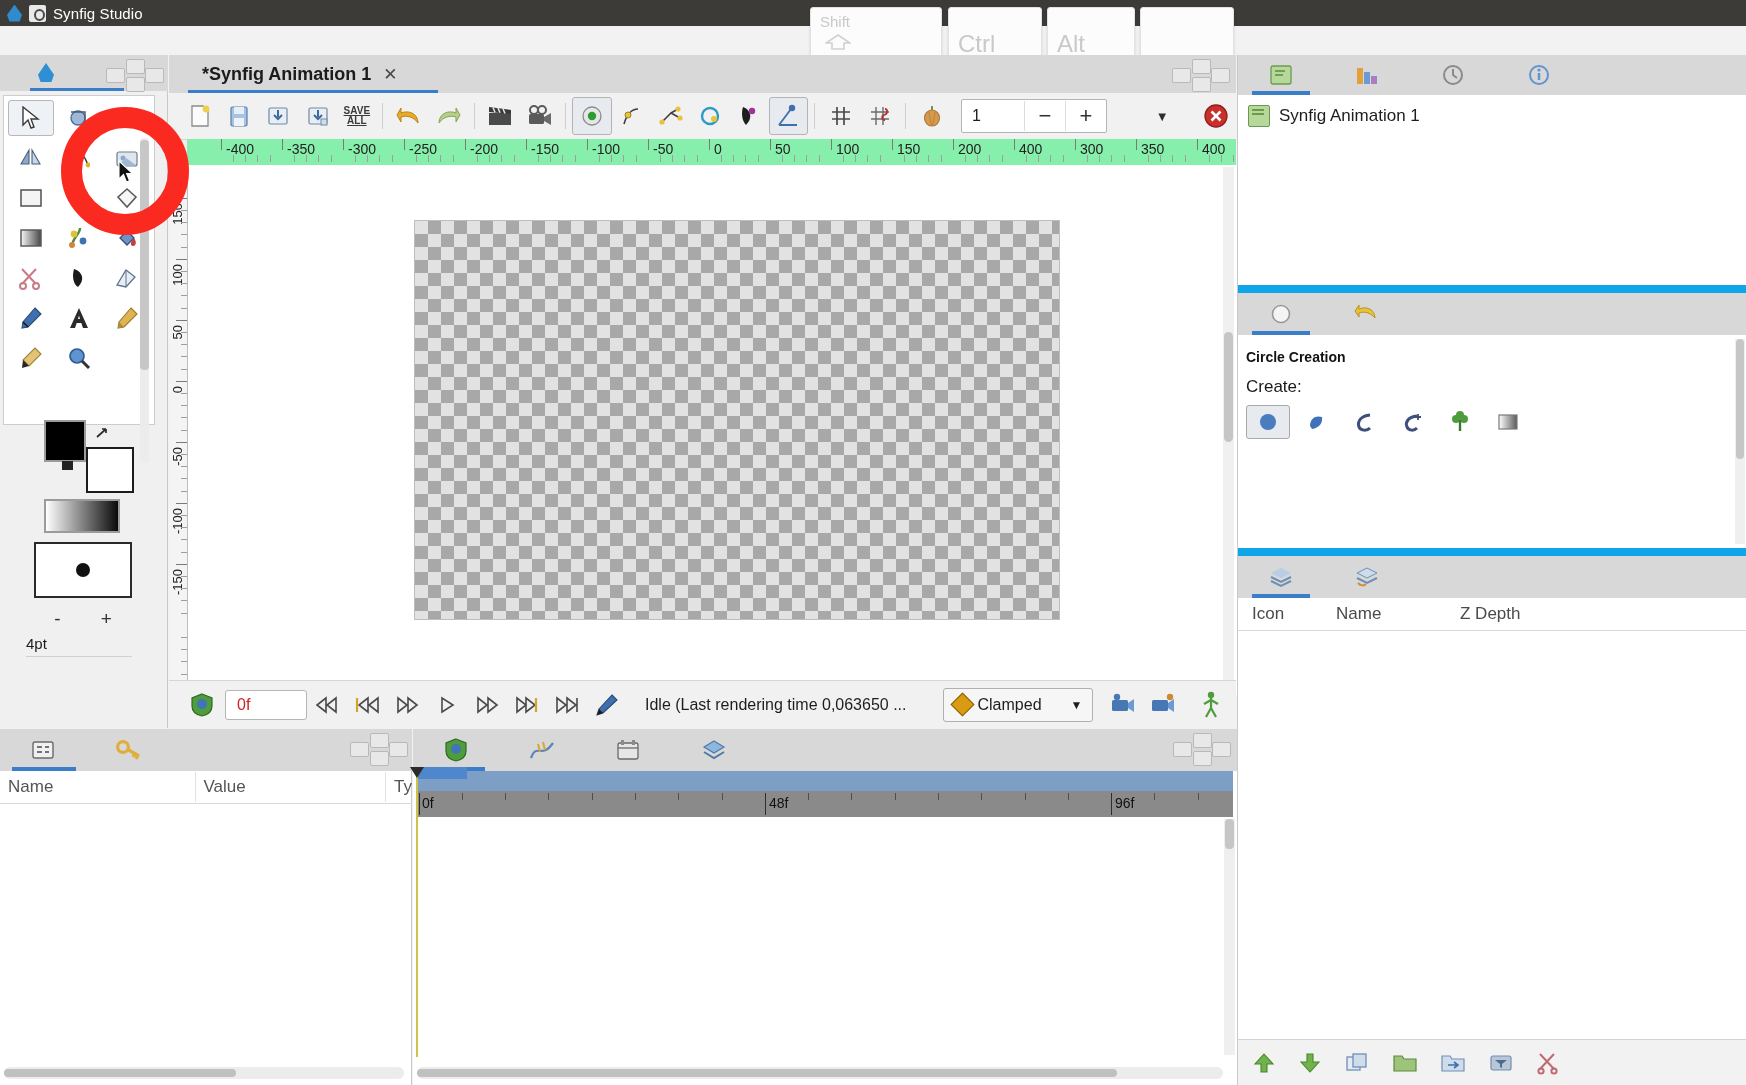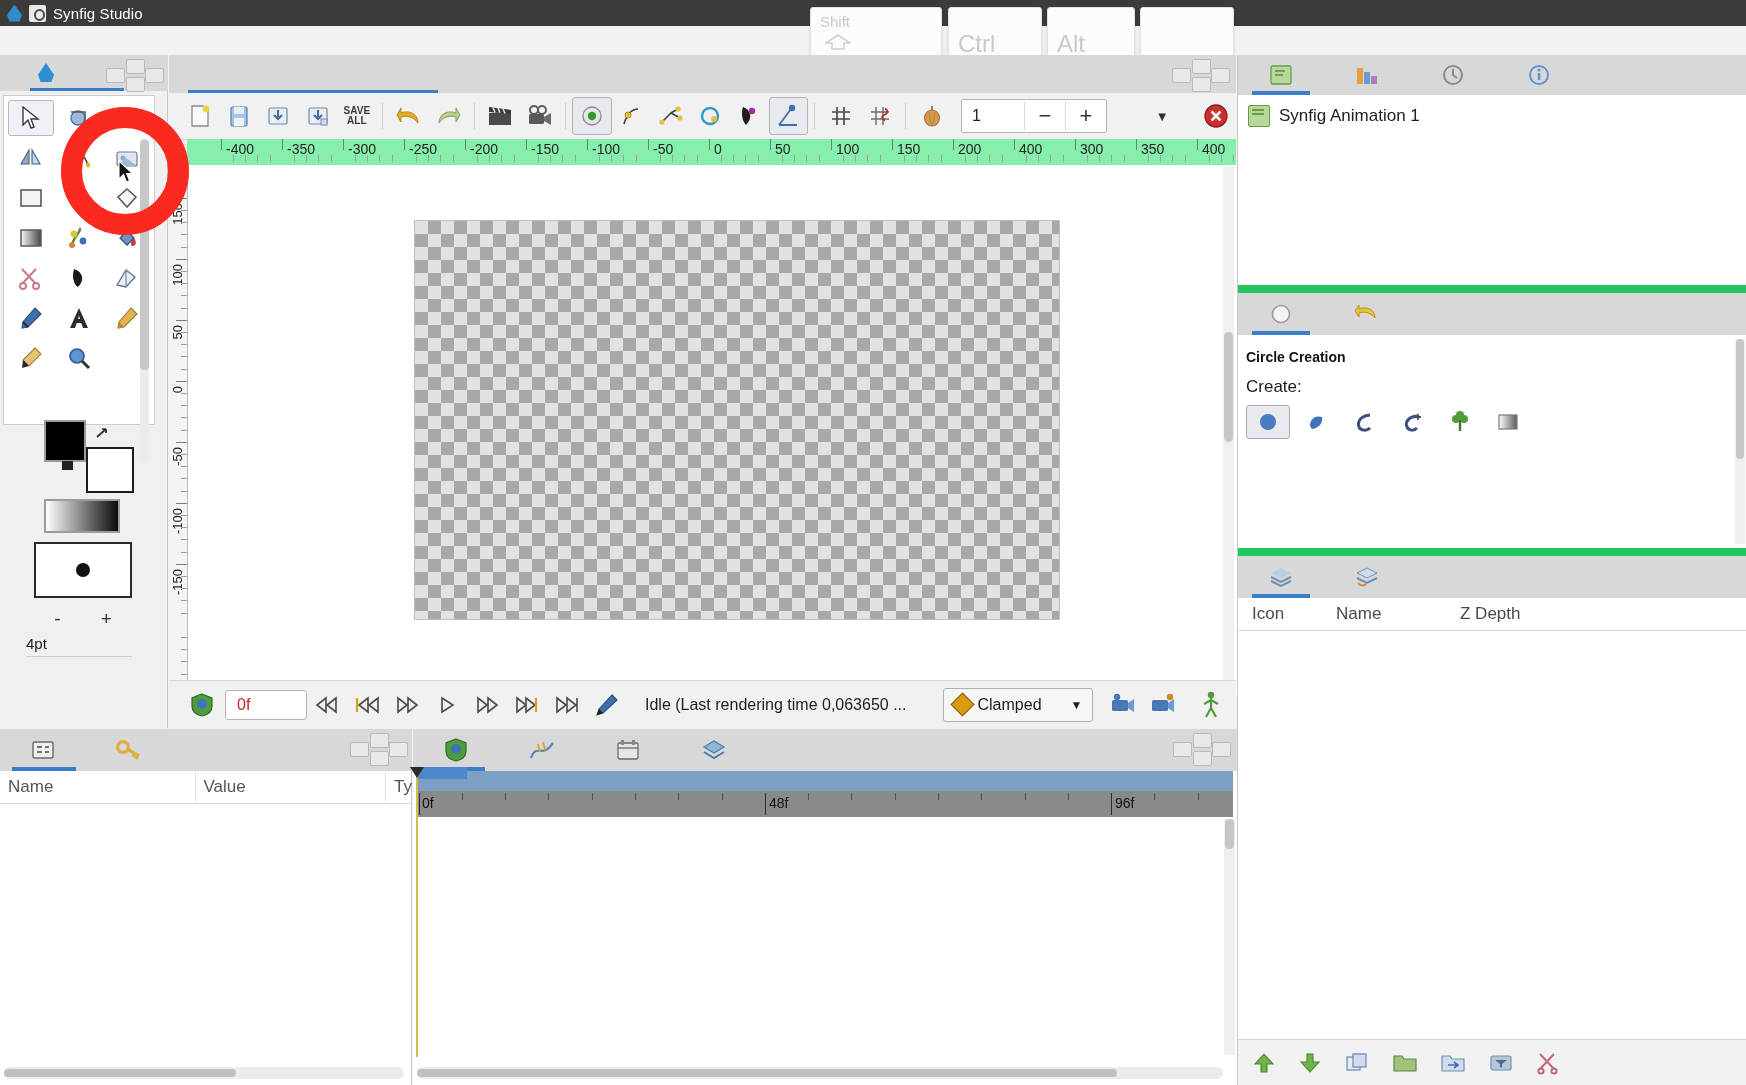--- a/index.html
+++ b/index.html
@@ -118,21 +118,21 @@
     border-top:1px solid #d6d6d6;display:flex;align-items:center;padding-left:8px;box-sizing:border-box;}
   .timefield{width:82px;height:30px;background:#fff;border:1px solid #b5b5b5;border-radius:3px;
     color:#cc2222;font-size:16px;display:flex;align-items:center;padding-left:11px;box-sizing:border-box;}
   .pbtn{width:40px;height:34px;display:flex;align-items:center;justify-content:center;}
   .statustext{font-size:16px;color:#1d1d1d;margin-left:18px;white-space:nowrap;}
   .interpsel{display:flex;align-items:center;gap:7px;height:34px;padding:0 10px;background:#f6f6f6;
     border:1px solid #b0b0b0;border-radius:3px;font-size:16px;box-sizing:border-box;}
   .diamond{width:15px;height:15px;background:#d99b13;transform:rotate(45deg);border:1px solid #8a6208;}
 
   
-  .rdock{position:absolute;left:1237px;top:55px;width:509px;height:1030px;background:#22c55e;
+  .rdock{position:absolute;left:1237px;top:55px;width:509px;height:1030px;background:#0ea5e9;
     border-left:1px solid #c9c9c9;box-sizing:border-box;}
   .rtabs{position:absolute;left:0;width:509px;height:40px;background:#d8d8d8;display:flex;align-items:center;}
   .rtab{width:86px;height:40px;display:flex;align-items:center;justify-content:center;position:relative;}
   .rtab.sel:after{content:"";position:absolute;left:14px;bottom:0;width:58px;height:4px;background:#3a7dc8;}
   .canvasbrowser{position:absolute;left:0;top:40px;width:509px;height:190px;background:#fff;}
   .cbrow{display:flex;align-items:center;gap:9px;padding:10px 0 0 10px;font-size:17px;}
   .notepage{width:20px;height:20px;background:#b6d89a;border:1px solid #6b9a4d;border-radius:2px;position:relative;}
   .notepage:after{content:"";position:absolute;left:3px;top:3px;width:12px;height:2px;background:#6b9a4d;box-shadow:0 4px 0 #6b9a4d;}
 
   .toolopts{position:absolute;left:0;top:238px;width:509px;height:255px;background:#fff;}
@@ -391,20 +391,24 @@
       </div>
     <div class="sizerow">
       <span>-</span>
       <span>+</span>
     </div>
     <div class="sizeval">4pt</div>
   </div>
 
   <div class="canvaswin">
     <div class="ctabbar">
+      <div class="ctab">
+        <span class="lbl">*Synfig Animation 1</span>
+        <span class="x">✕</span>
+      </div>
       <div class="ctab-underline"></div>
       <div class="cdock">
         <i style="left:20px;top:0;"></i>
           <i style="left:0;top:9px;"></i>
           <i style="left:39px;top:9px;"></i>
           <i style="left:20px;top:18px;"></i>
       </div>
     </div>
 
     <div class="ctoolbar">
@@ -429,21 +433,21 @@
           </svg>
         </div>
       <div class="tbtn">
         <svg width="24" height="24" viewBox="0 0 24 24">
           <rect x="3" y="4" width="18" height="16" rx="1.5" fill="#e9eef4" stroke="#6f89a4" stroke-width="1.2"></rect>
           <path d="M12 6 L12 13 M8 11 L12 15 L16 11" stroke="#3c6a9e" stroke-width="2" fill="none"></path>
           <rect x="15" y="15" width="6" height="6" fill="#cfdceb" stroke="#6f89a4" stroke-width="1"></rect>
           </svg>
         </div>
       <div class="tbtn">
-        <span style="font-size:10px;line-height:10px;text-align:center;color:#3a3a3a;font-weight:bold;">SAVE ALL</span>
+        <span style="font-size:10px;line-height:10px;text-align:center;color:#3a3a3a;font-weight:bold;text-decoration:underline;">SAVE ALL</span>
         </div>
       <div class="tsep"></div>
       <div class="tbtn">
         <svg width="26" height="24" viewBox="0 0 26 24">
           <path d="M22 19 C22 9, 12 6, 5 9 L5 4 L1 11 L5 18 L5 13 C11 11, 18 13, 22 19Z" fill="#e8ab25" stroke="#b8831a" stroke-width="1"></path>
           </svg>
         </div>
       <div class="tbtn">
         <svg width="26" height="24" viewBox="0 0 26 24">
           <path d="M4 19 C4 9, 14 6, 21 9 L21 4 L25 11 L21 18 L21 13 C15 11, 8 13, 4 19Z" fill="#b7d088" stroke="#87a05c" stroke-width="1"></path>

